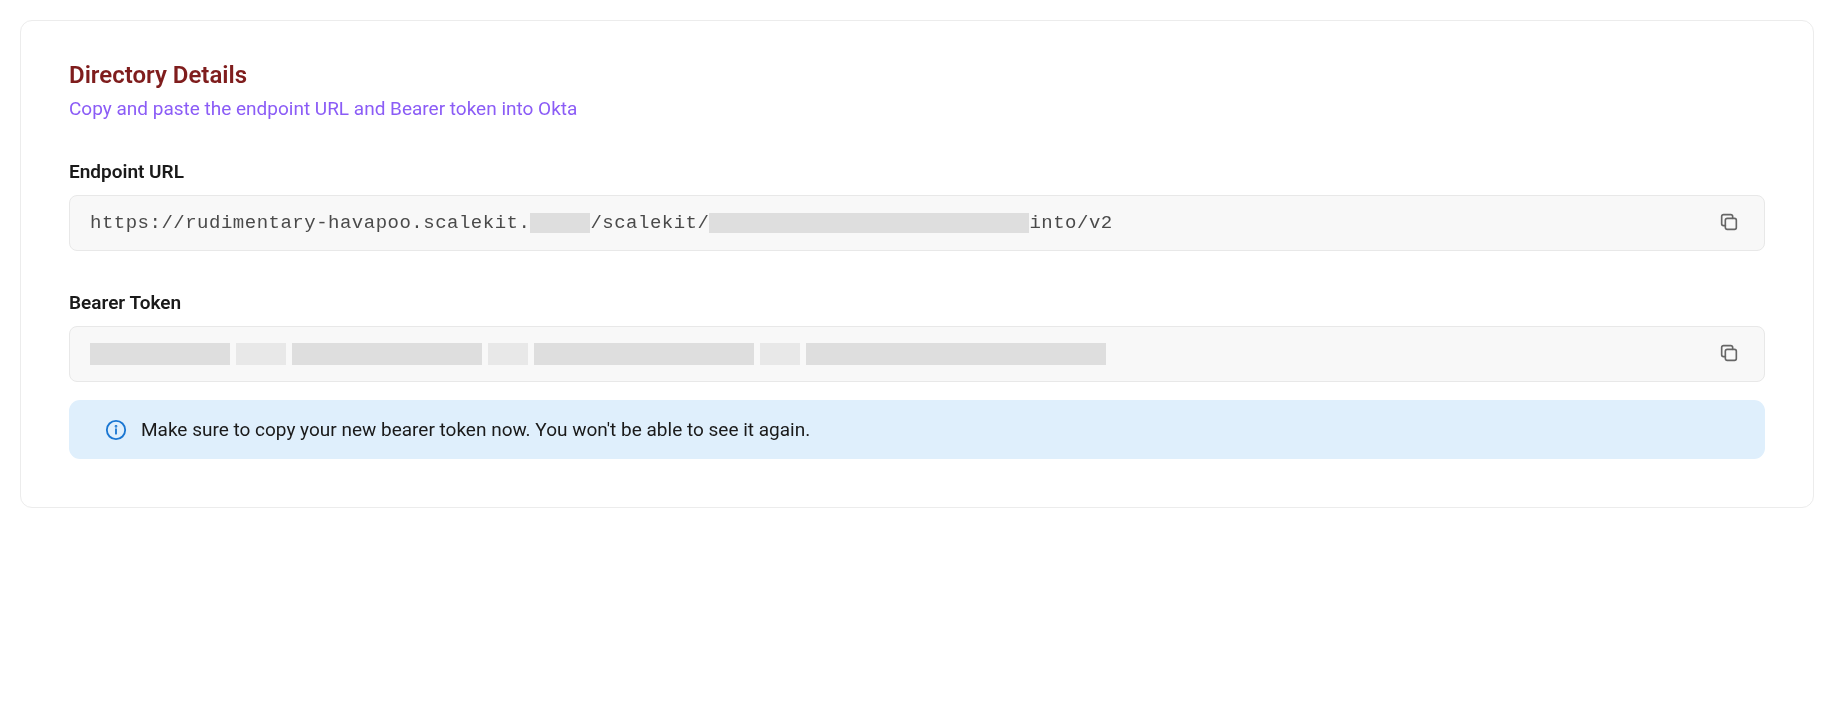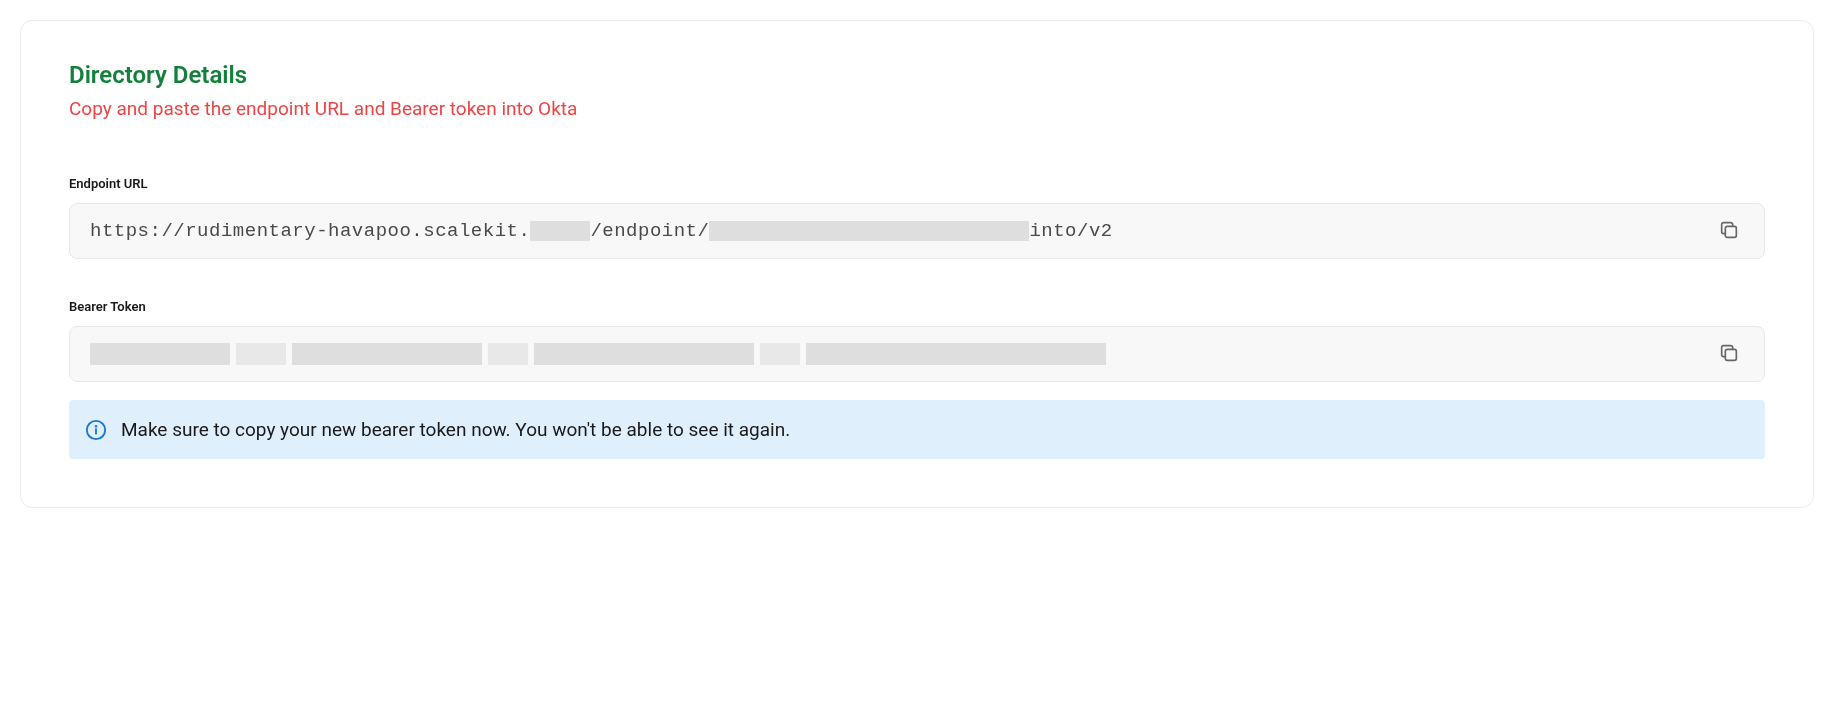--- a/index.html
+++ b/index.html
@@ -16,30 +16,30 @@
     .card {
       background: #ffffff;
       border: 1px solid #ececec;
       border-radius: 12px;
       padding: 40px 48px 48px 48px;
       max-width: 1800px;
     }
     .title {
       font-size: 24px;
       font-weight: 600;
-      color: #15803d;
+      color: #7f1d1d;
       margin-bottom: 8px;
     }
     .subtitle {
       font-size: 19px;
-      color: #ef4444;
-      margin-bottom: 56px;
+      color: #8b5cf6;
+      margin-bottom: 40px;
     }
     .field-label {
-      font-size: 13px;
+      font-size: 19px;
       font-weight: 600;
       color: #1a1a1a;
       margin-bottom: 12px;
     }
     .field-box {
       display: flex;
       align-items: center;
       justify-content: space-between;
       background: #f8f8f8;
       border: 1px solid #e8e8e8;
@@ -88,22 +88,22 @@
     }
     .copy-btn svg {
       width: 22px;
       height: 22px;
     }
     .info-banner {
       display: flex;
       align-items: center;
       gap: 14px;
       background: #dfeffc;
-      border-radius: 4px;
-      padding: 18px 16px;
+      border-radius: 11px;
+      padding: 18px 36px;
     }
     .info-icon-wrap {
       color: #1976d2;
       display: flex;
       align-items: center;
     }
     .info-icon-wrap svg {
       width: 22px;
       height: 22px;
     }
@@ -117,21 +117,21 @@
 
 <div class="card">
   <h1 class="title">Directory Details</h1>
   <p class="subtitle">Copy and paste the endpoint URL and Bearer token into Okta</p>
 
   <div class="field-label">Endpoint URL</div>
   <div class="field-box">
     <div class="field-value">
       <span>https://rudimentary-havapoo.scalekit.</span>
       <span class="redact w60"></span>
-      <span>/endpoint/</span>
+      <span>/scalekit/</span>
       <span class="redact w320"></span>
       <span>into/v2</span>
     </div>
     <button class="copy-btn">
       <span>
         <svg viewBox="0 0 24 24" fill="none" stroke="currentColor" stroke-width="1.8" stroke-linecap="round" stroke-linejoin="round">
           <rect x="8" y="8" width="12" height="12" rx="2"></rect>
           <path d="M16 8V6a2 2 0 0 0-2-2H6a2 2 0 0 0-2 2v8a2 2 0 0 0 2 2h2"></path>
         </svg>
       </span>

